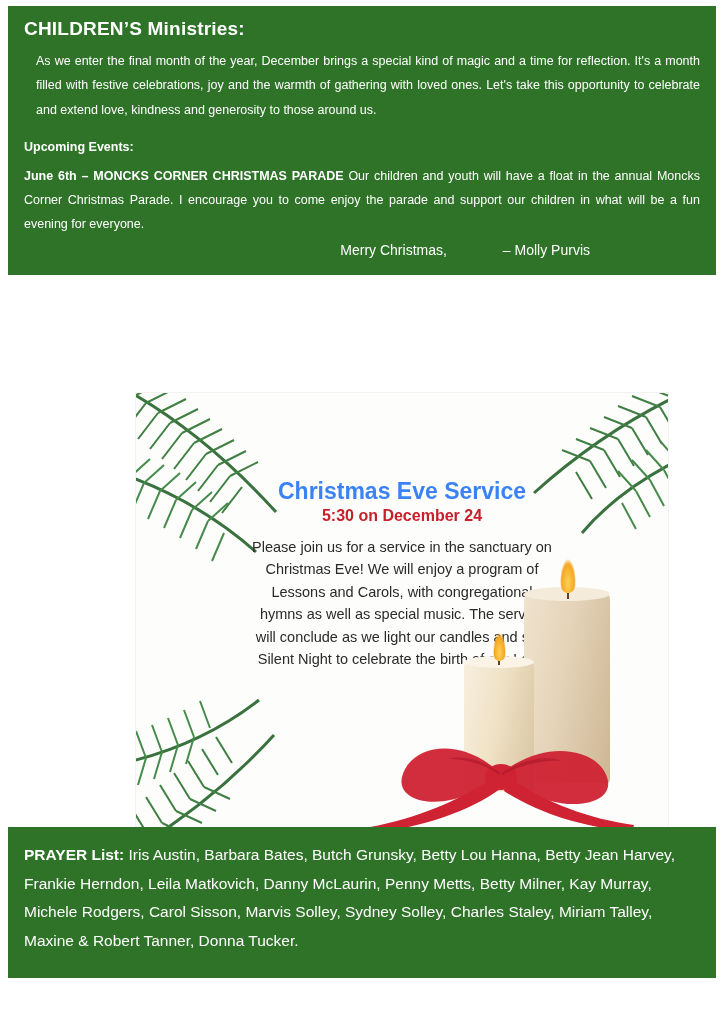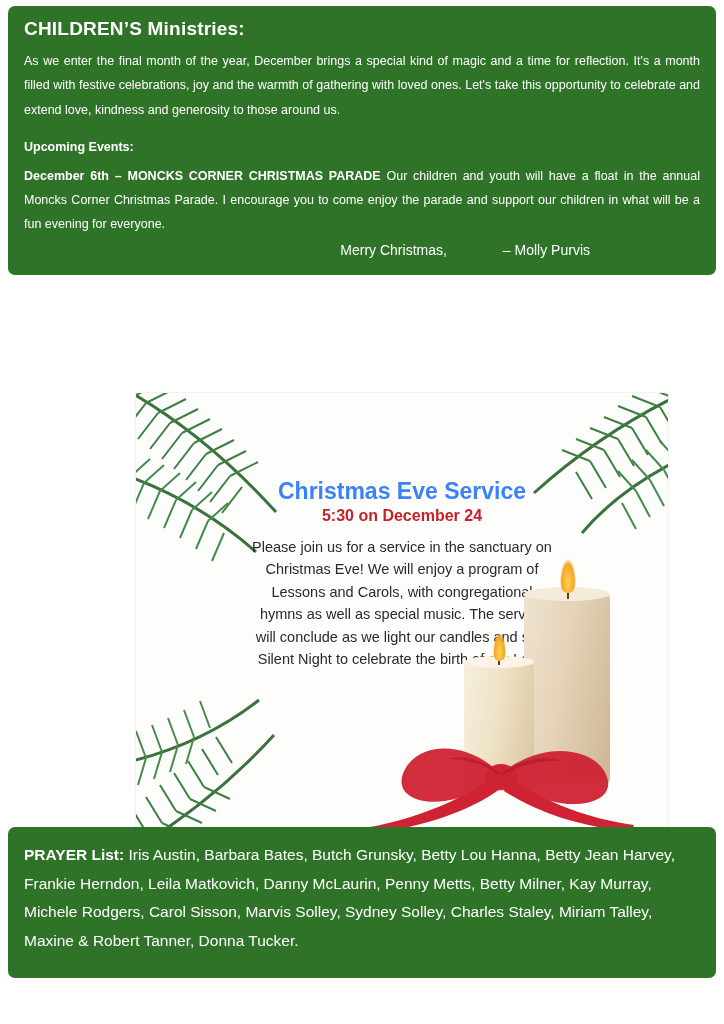--- a/index.html
+++ b/index.html
@@ -22,21 +22,20 @@
     height: 1024px;
     position: relative;
     background: #ffffff;
   }
 
   
   .green-panel {
     background: #2e7327;
     color: #ffffff;
     padding: 10px 16px 14px 16px;
-    border-radius: 7px;
   }
 
   #childrens-panel {
     position: absolute;
     left: 8px;
     top: 6px;
     width: 708px;
   }
 
   .panel-title {
@@ -44,21 +43,21 @@
     font-weight: bold;
     letter-spacing: .2px;
     margin: 2px 0 8px 0;
     line-height: 1.2;
   }
 
   .panel-para {
     font-size: 12.5px;
     line-height: 1.95;
     text-align: justify;
-    margin: 0 0 14px 0;
+    margin: 0 0 14px 12px;
     font-weight: 300;
   }
 
   .events-heading {
     font-size: 12.5px;
     font-weight: bold;
     margin: 0 0 4px 0;
     line-height: 1.9;
   }
 
@@ -226,21 +225,21 @@
 
   <section id="childrens-panel" class="green-panel">
     <h1 class="panel-title">CHILDREN’S Ministries:</h1>
 
     <p class="panel-para">As we enter the final month of the year, December brings a special kind of magic and a time for reflection.  It's a month filled with festive celebrations, joy and the warmth of gathering with loved ones.  Let's take this opportunity to celebrate and extend love, kindness and generosity to those around us.</p>
 
     <p class="events-heading">Upcoming Events:</p>
 
 
     <p class="event-line">
-      <span class="ev-title">December 6th – MONCKS CORNER CHRISTMAS PARADE</span><span class="ev-body">  Our children and youth will have a float in the annual Moncks Corner Christmas Parade.   I encourage you to come enjoy the parade and support our children in what will be a fun evening for everyone.</span>
+      <span class="ev-title">June 6th – MONCKS CORNER CHRISTMAS PARADE</span><span class="ev-body">  Our children and youth will have a float in the annual Moncks Corner Christmas Parade.   I encourage you to come enjoy the parade and support our children in what will be a fun evening for everyone.</span>
     </p>
 
 
     <div class="signature-row">
       <span>Merry Christmas,</span>
       <span>– Molly Purvis</span>
     </div>
   </section>
 
   <figure id="flyer">

